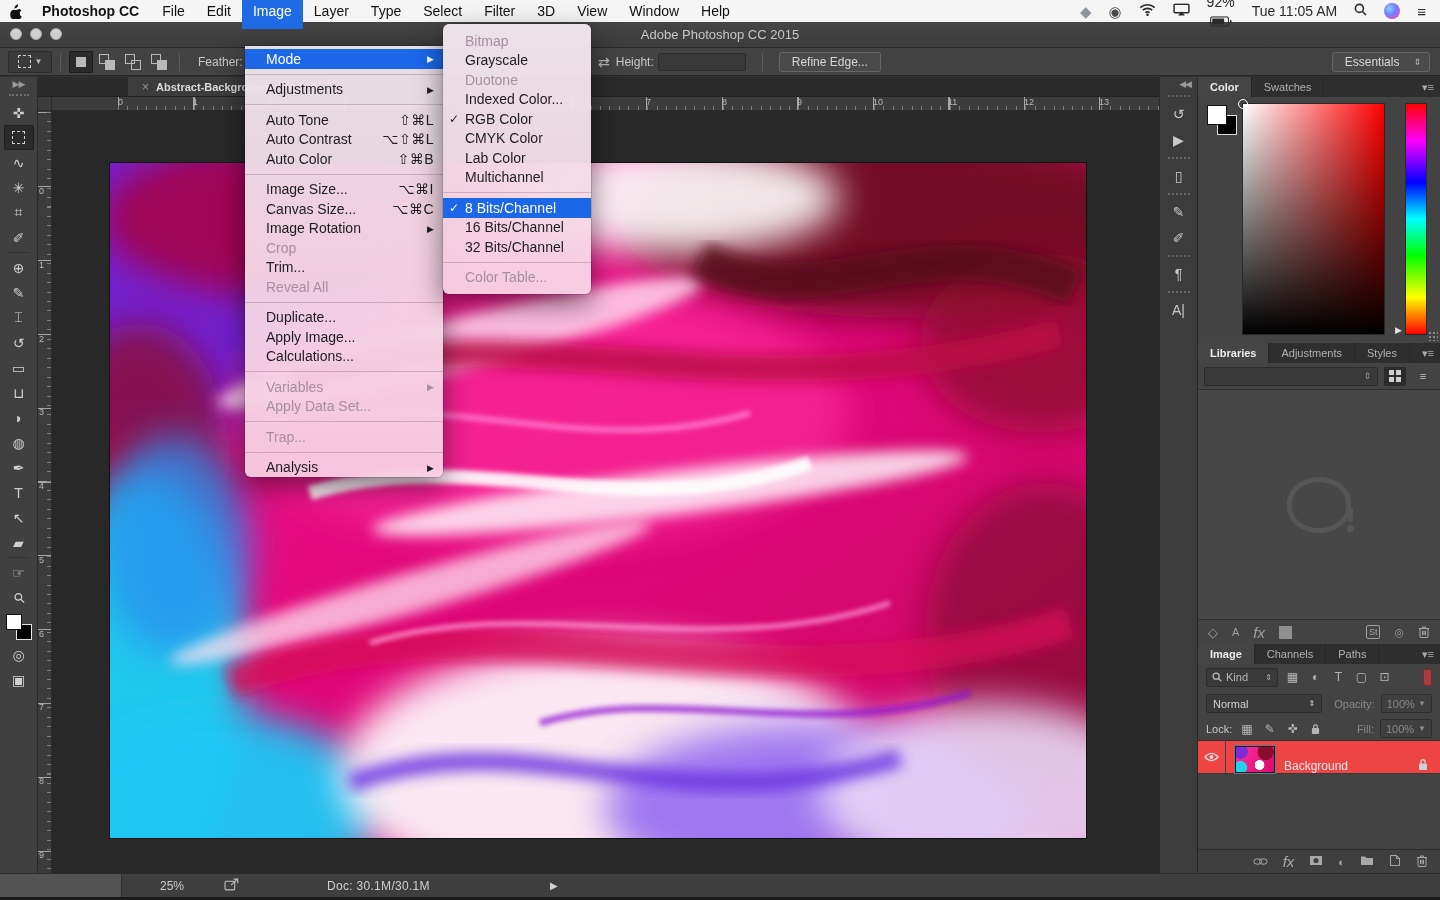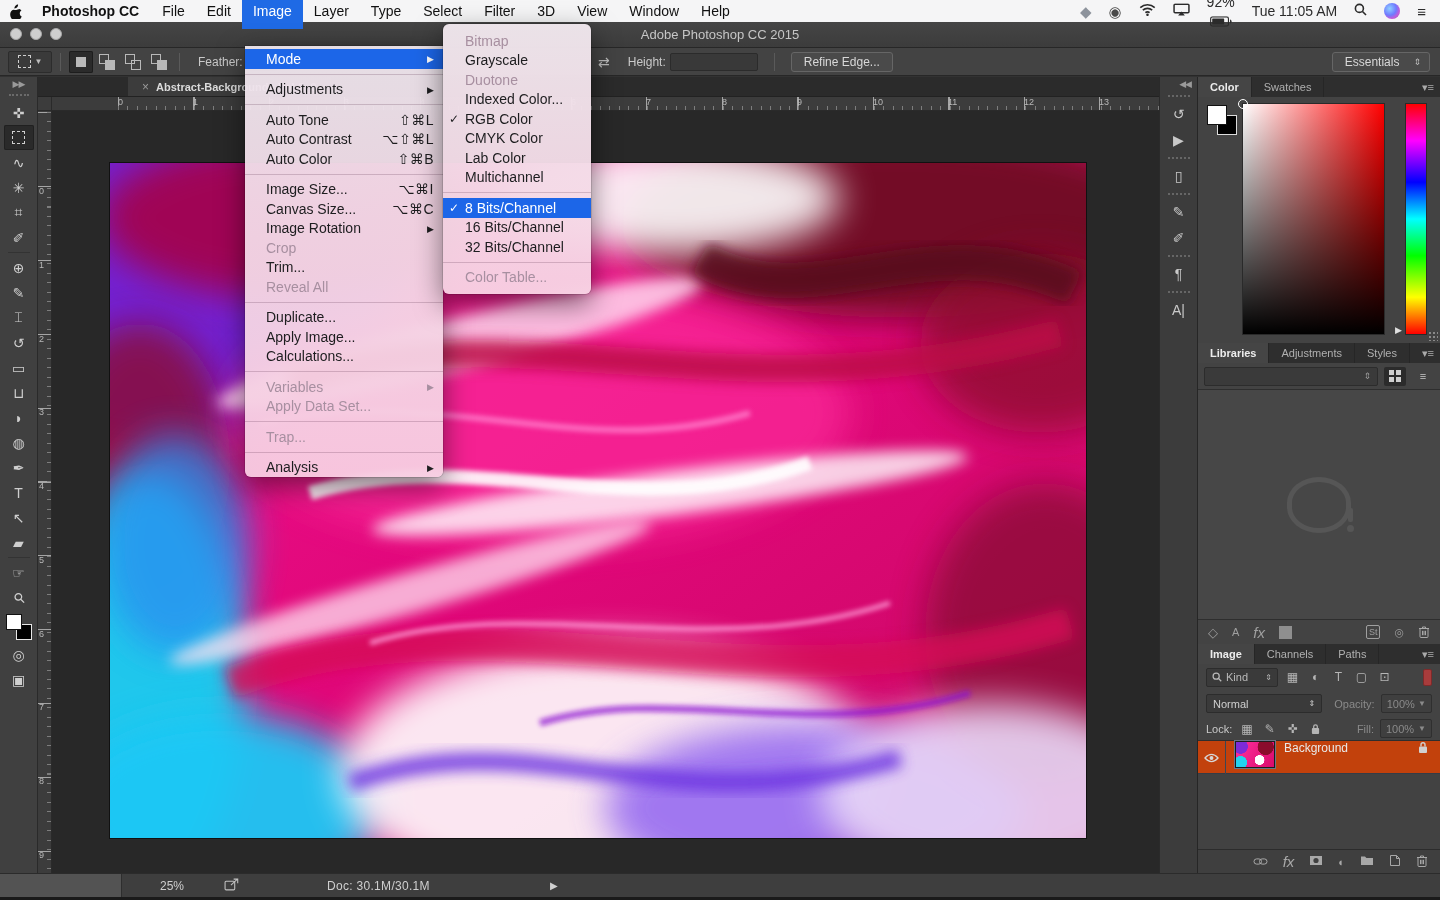--- a/index.html
+++ b/index.html
@@ -130,21 +130,21 @@
   .filter-row{height:26px;flex:0 0 26px;}
   .kind-select{width:72px;height:19px;background:#3a3a3a;border:1px solid #2c2c2c;border-radius:2px;display:flex;align-items:center;gap:4px;padding:0 5px;color:#b9b9b9;}
   .fico{color:#b5b5b5;font-size:12px;display:flex;align-items:center;justify-content:center;width:17px;}
   .redtoggle{margin-left:auto;width:9px;height:17px;background:#a83c3c;border-radius:2px;border:1px solid #7e2a2a;}
   .blend-row{height:27px;flex:0 0 27px;}
   .blend-select{width:118px;height:19px;background:#3a3a3a;border:1px solid #2c2c2c;border-radius:2px;display:flex;align-items:center;justify-content:space-between;padding:0 6px;color:#cfcfcf;}
   .dimval{color:#8a8a8a;}
   .valbox{width:52px;height:19px;background:#3f3f3f;border:1px solid #2f2f2f;border-radius:2px;display:flex;align-items:center;justify-content:space-between;padding:0 5px;color:#8a8a8a;}
   .lock-row{height:24px;flex:0 0 24px;border-bottom:1px solid #2e2e2e;}
   .layers-list{flex:1;background:#424242;min-height:0;}
-  .layer-row{height:33px;display:flex;align-items:flex-start;background:#c2410c;border-bottom:1px solid #353c46;}
+  .layer-row{height:33px;display:flex;align-items:flex-end;background:#ef4444;border-bottom:1px solid #353c46;}
   .eyecell{width:28px;height:33px;display:flex;align-items:center;justify-content:center;border-right:1px solid #3b4654;color:#d7d7d7;}
   .thumb{width:40px;height:27px;margin:0 9px;border:1px solid #1d1d1d;outline:1px solid #6b7687;
     background:radial-gradient(circle at 12% 82%,#22d3f0 0 16%,transparent 17%),
       radial-gradient(circle at 12% 18%,#7d2bd8 0 18%,transparent 19%),
       radial-gradient(circle at 78% 20%,#8a0c2c 0 22%,transparent 23%),
       radial-gradient(circle at 62% 72%,#ffffff 0 16%,transparent 17%),
       linear-gradient(120deg,#ff2f9f,#d90b6b);}
   .lname{color:#e8e8e8;font-size:12px;}
   .llock{margin-left:auto;margin-right:12px;color:#d0d0d0;}
   .layers-foot{height:24px;flex:0 0 24px;background:#3f3f3f;border-top:1px solid #2c2c2c;display:flex;align-items:center;justify-content:flex-end;gap:15px;padding:0 12px;color:#a8a8a8;}
@@ -311,21 +311,21 @@
         <span class="sm">
             <span class="sq o back"></span>
             <span class="sq front"></span>
           </span>
       </div>
       <span class="vsep"></span>
       <span class="optlabel">Feather:</span>
       <span class="optinput" style="width:30px;line-height:16px">0</span>
       <div class="opt-mid">
         <span class="swap">⇄</span>
-        <span class="optlabel" style="margin-left:18px">Height:</span>
+        <span class="optlabel" style="margin-left:6px">Height:</span>
         <span class="optinput" style="width:88px"></span>
         <span class="vsep" style="margin:0 16px"></span>
         <span class="btn">Refine Edge...</span>
       </div>
       <div class="workspace-btn">
         <span>Essentials</span>
         <span style="font-size:9px;color:#bdbdbd">⇕</span>
       </div>
     </div>
 

